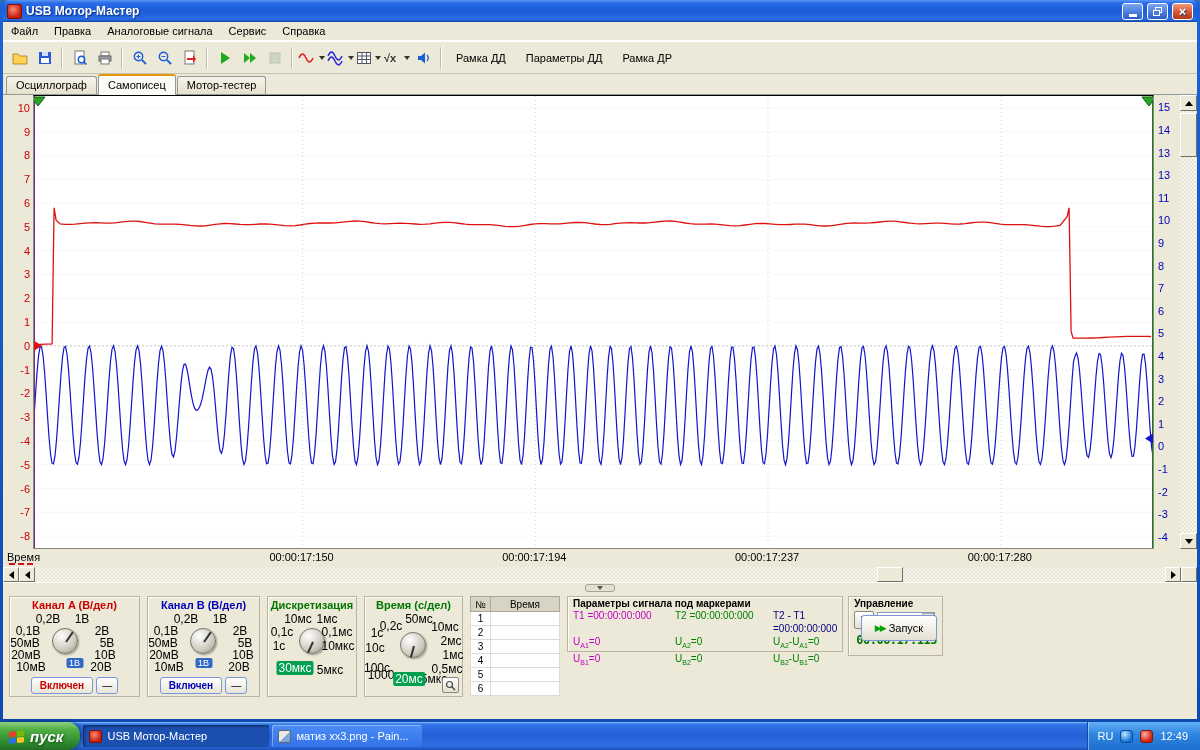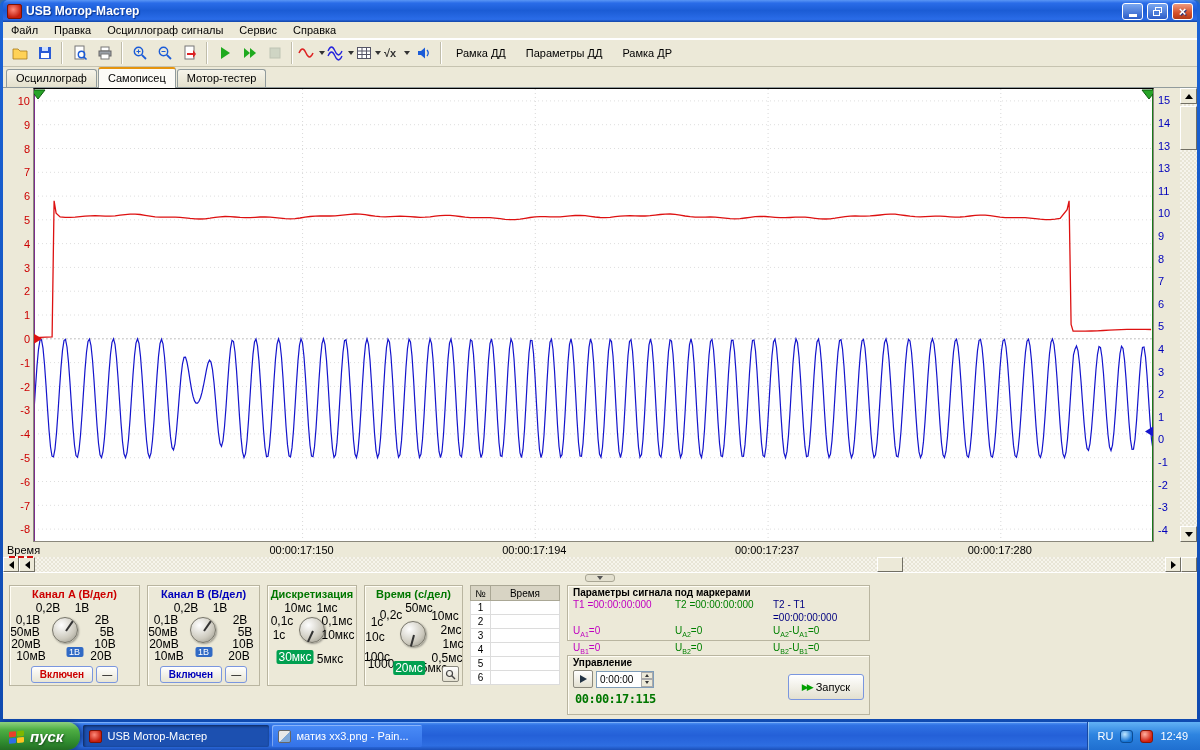--- a/index.html
+++ b/index.html
@@ -83,21 +83,21 @@
 .xp-btn{height:17px;font-size:10px;font-weight:bold;background:linear-gradient(#fff,#e8e5d4);border:1px solid #7a96df;border-radius:3px;padding:0 8px;font-family:inherit;display:flex;align-items:center;justify-content:center}
 .xp-btn.minus{padding:0 5px;font-weight:normal}
 .pw-a{color:#cc0000}.pw-b{color:#0000bb}
 .zoom-btn{position:absolute;right:3px;bottom:3px;width:17px;height:16px;background:linear-gradient(#fff,#e3e0d0);border:1px solid #8a887c;border-radius:2px;display:flex;align-items:center;justify-content:center}
 
 .rec-table{width:90px;border-collapse:collapse;background:#fff;border:1px solid #7f9db9;font-size:10px}
 .rec-table th{background:#d8d4c4;border:1px solid #aaa795;font-weight:normal;height:15px}
 .rec-table td{border:1px solid #dcdcdc;height:14px;padding:0 2px}
 .rec-table .c-num{width:20px;text-align:center}
 
-.rstack{width:303px;display:flex;flex-direction:column;gap:14px}
+.rstack{width:303px;display:flex;flex-direction:row;gap:5px}
 .panel-box{border:1px solid #b9b5a0;box-shadow:inset 1px 1px 0 #fffdf4;background:#ece9d8;padding:1px 5px}
 .box-title{font-weight:bold;font-size:10px}
 .markers-box{height:56px}
 .mgrid{display:grid;grid-template-columns:102px 98px 1fr;font-size:10px;line-height:13px}
 .magenta{color:#c000c0}.green{color:#008000}.navy{color:#000080}
 sub{font-size:7px}
 .bottom-row{display:flex;gap:4px}
 .signal-box{width:178px;height:60px}
 .sgrid{display:grid;grid-template-columns:1fr 1fr;font-size:10px;font-weight:bold;line-height:13px}
 .v-red{color:#cc0000}.v-blue{color:#0000cc}
@@ -148,21 +148,21 @@
       </span>
     <span class="tb tb-close">
         <span>×</span>
       </span>
   </div>
   <div class="client">
 
     <div class="menubar">
       <span class="menu-item">Файл</span>
       <span class="menu-item">Правка</span>
-      <span class="menu-item">Осциллограф сигналы</span>
+      <span class="menu-item">Аналоговые сигнала</span>
       <span class="menu-item">Сервис</span>
       <span class="menu-item">Справка</span>
     </div>
 
     <div class="toolbar">
       <span class="tool-btn">
           <svg width="16" height="16">
             <path d="M1 4 h5 l2 2 h7 v8 H1z" fill="#ffd256" stroke="#a8781a" stroke-width="0.8"></path>
           </svg>
         </span>

